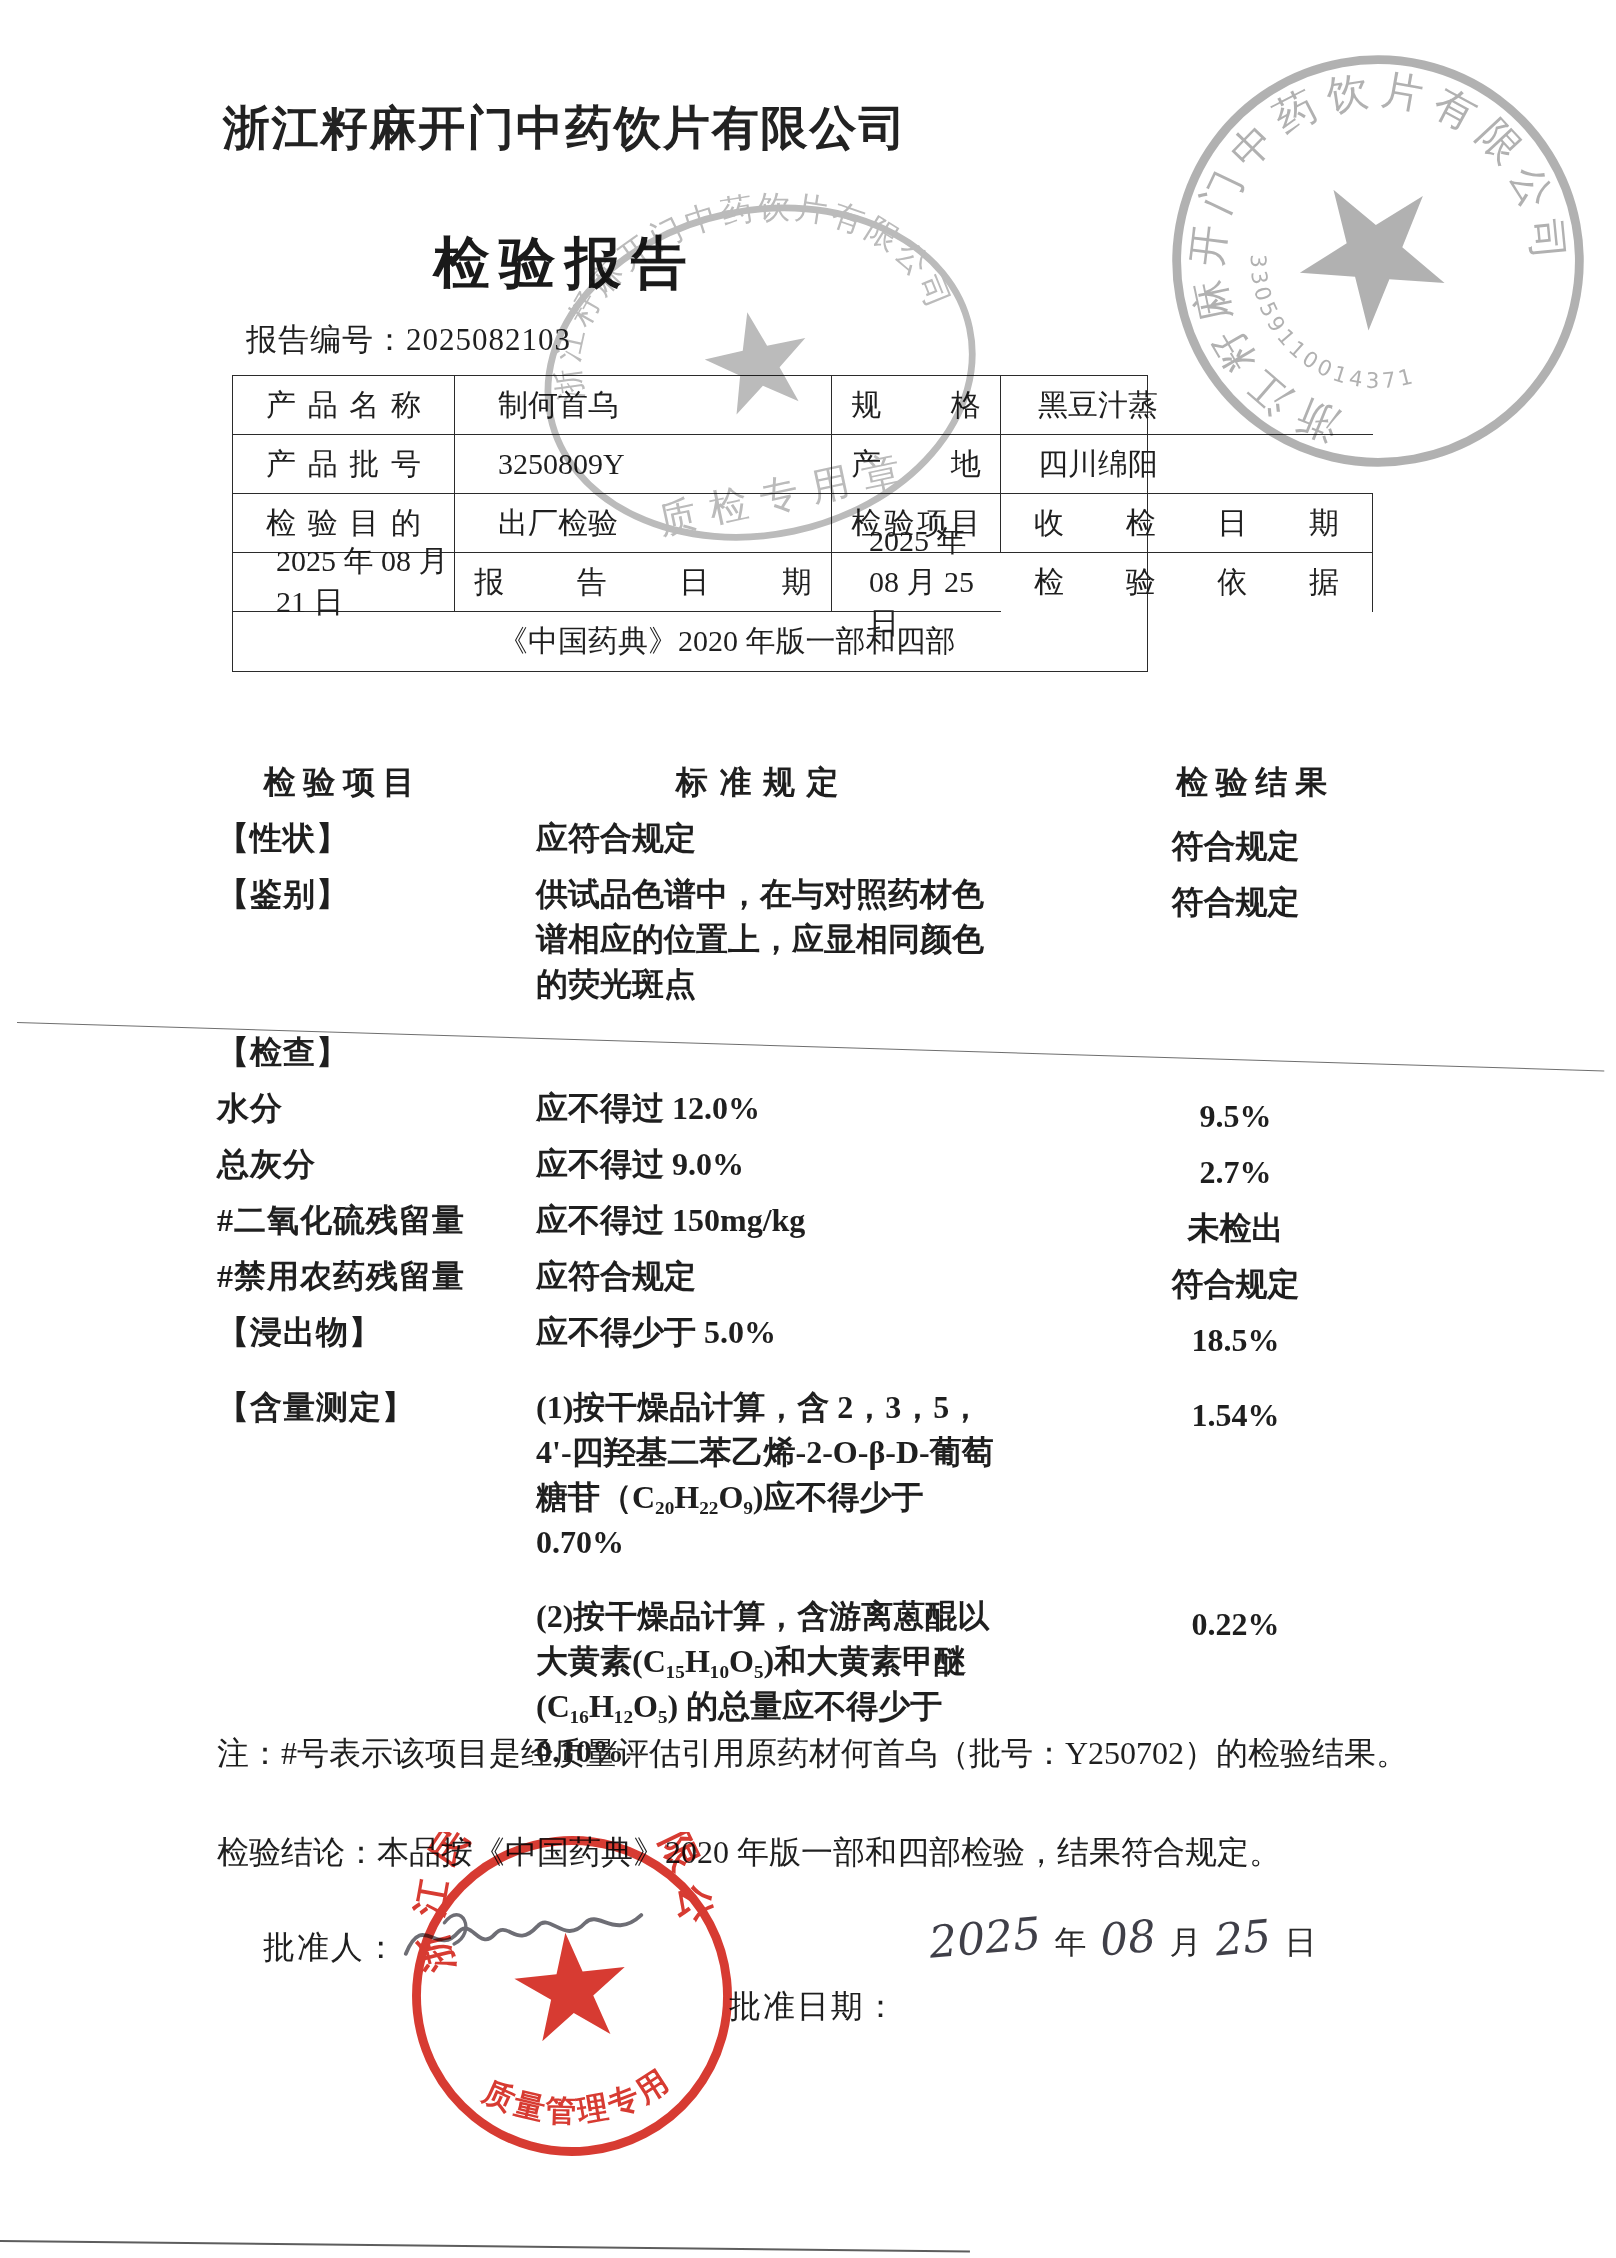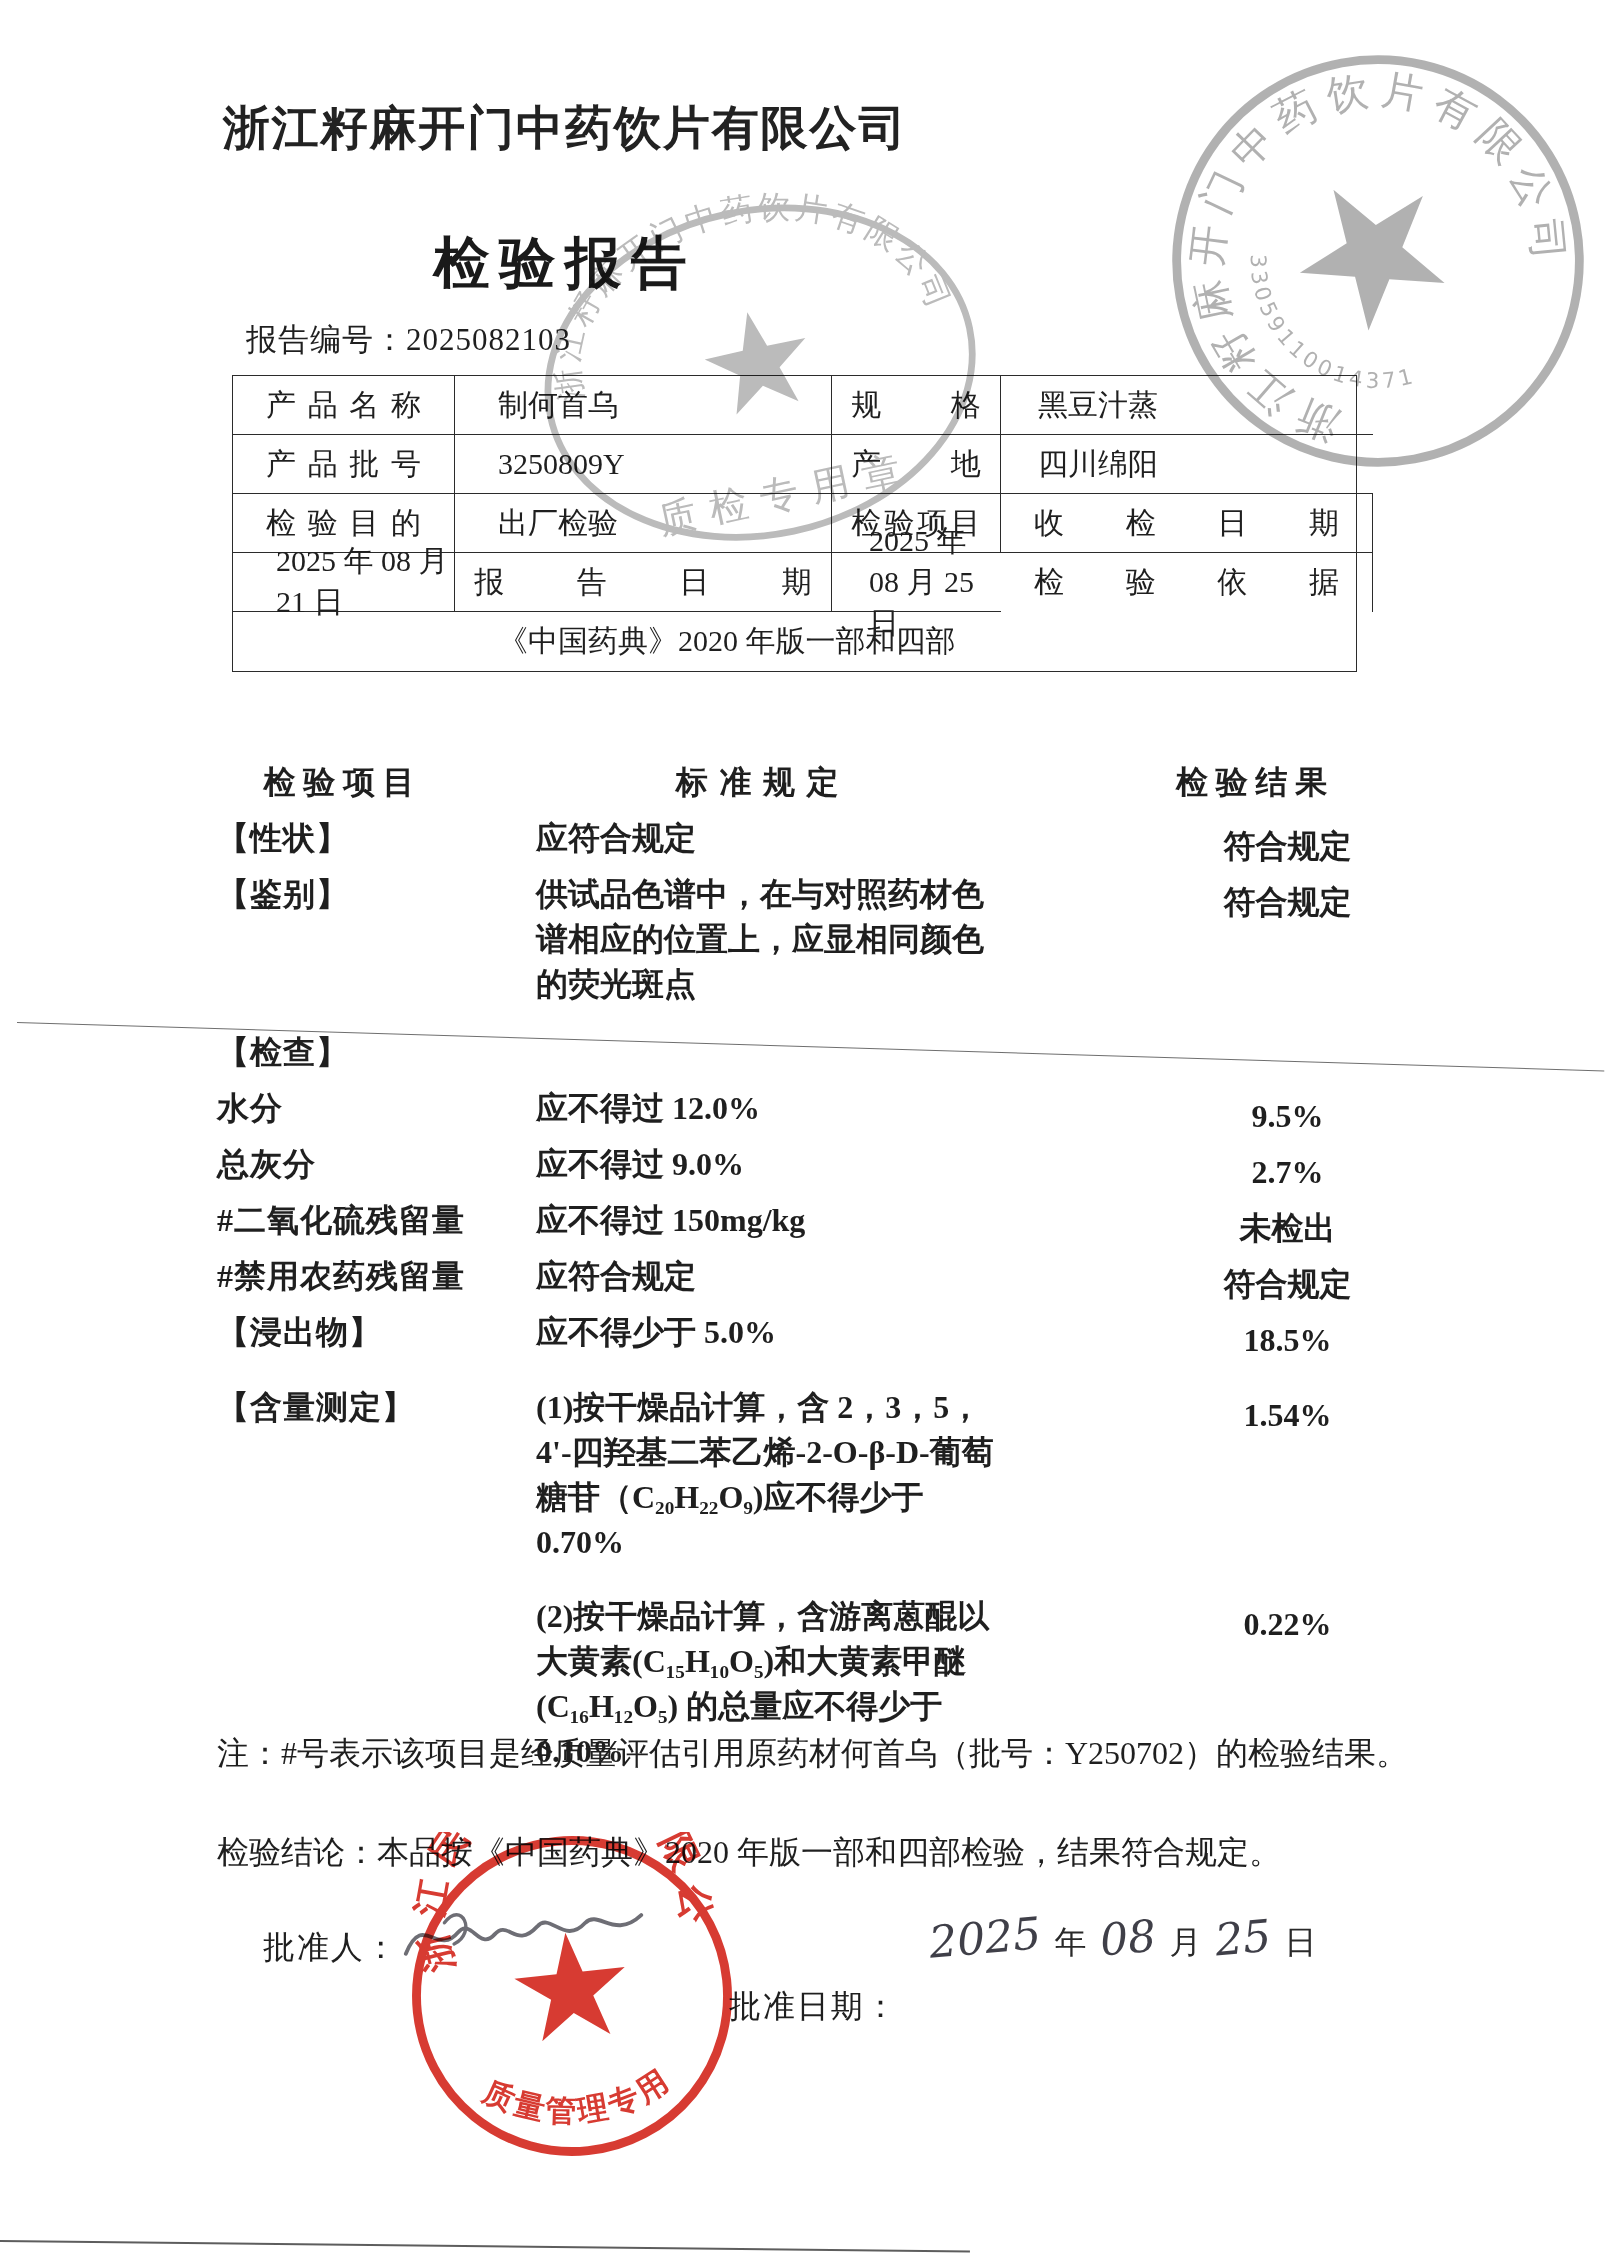--- a/index.html
+++ b/index.html
@@ -15,21 +15,21 @@
     font-size:47px; font-weight:700; letter-spacing:1.9px; color:#222;
   }
   .report-title {
     left:0; top:226px; width:1130px; text-align:center;
     font-size:56px; font-weight:700; letter-spacing:9.7px; color:#1a1a1a;
   }
   .report-no { left:246px; top:319px; font-size:31px; letter-spacing:1px; }
 
   
   .info-table {
-    left:232px; top:375px; width:1125px;
+    left:232px; top:375px; width:916px;
     display:grid; grid-template-columns:222px 377px 169px 372px;
     border:1.9px solid #2b2b2b; box-sizing:border-box;
     font-size:30px;
   }
   .cell {
     border-right:1.9px solid #2b2b2b; border-bottom:1.9px solid #2b2b2b;
     height:59px; display:flex; align-items:center; box-sizing:border-box;
   }
   .cell.last-col { border-right:none; }
   .cell.last-row { border-bottom:none; }
@@ -44,21 +44,21 @@
   .res-header { top:761px; font-size:32px; font-weight:600; text-align:center; }
   .rh1 { left:232px; width:222px; letter-spacing:7.7px; }
   .rh2 { left:536px; width:454px; letter-spacing:11.6px; }
   .rh3 { left:1101px; width:309px; letter-spacing:7.7px; }
 
   .results { left:217px; top:816px; width:1202px; font-size:32px; }
   .res-row { position:relative; display:flex; align-items:flex-start;font-weight:bold; }
   .res-item { width:319px; line-height:45px; letter-spacing:1px; flex:none; }
   .res-std  { width:463px; line-height:45px; flex:none; }
   .res-result {
-    position:absolute; left:916px; top:7.7px; width:309px;
+    position:absolute; left:864px; top:7.7px; width:309px;
     text-align:center; line-height:45px;
   }
   .rr0,.rr3,.rr4,.rr5,.rr6,.rr7 { min-height:56px; }
   .rr1 { margin-top:0px; }
   .rr2 { margin-top:23px; min-height:56px; }
   .rr8 { margin-top:19.3px; }
   .rr9 { margin-top:29px; }
 
   .note-block { left:217px; top:1728px; width:1217px; font-size:32px; line-height:50px; }
   .conclusion { left:217px; top:1831px; width:1255px; font-size:32px; }

